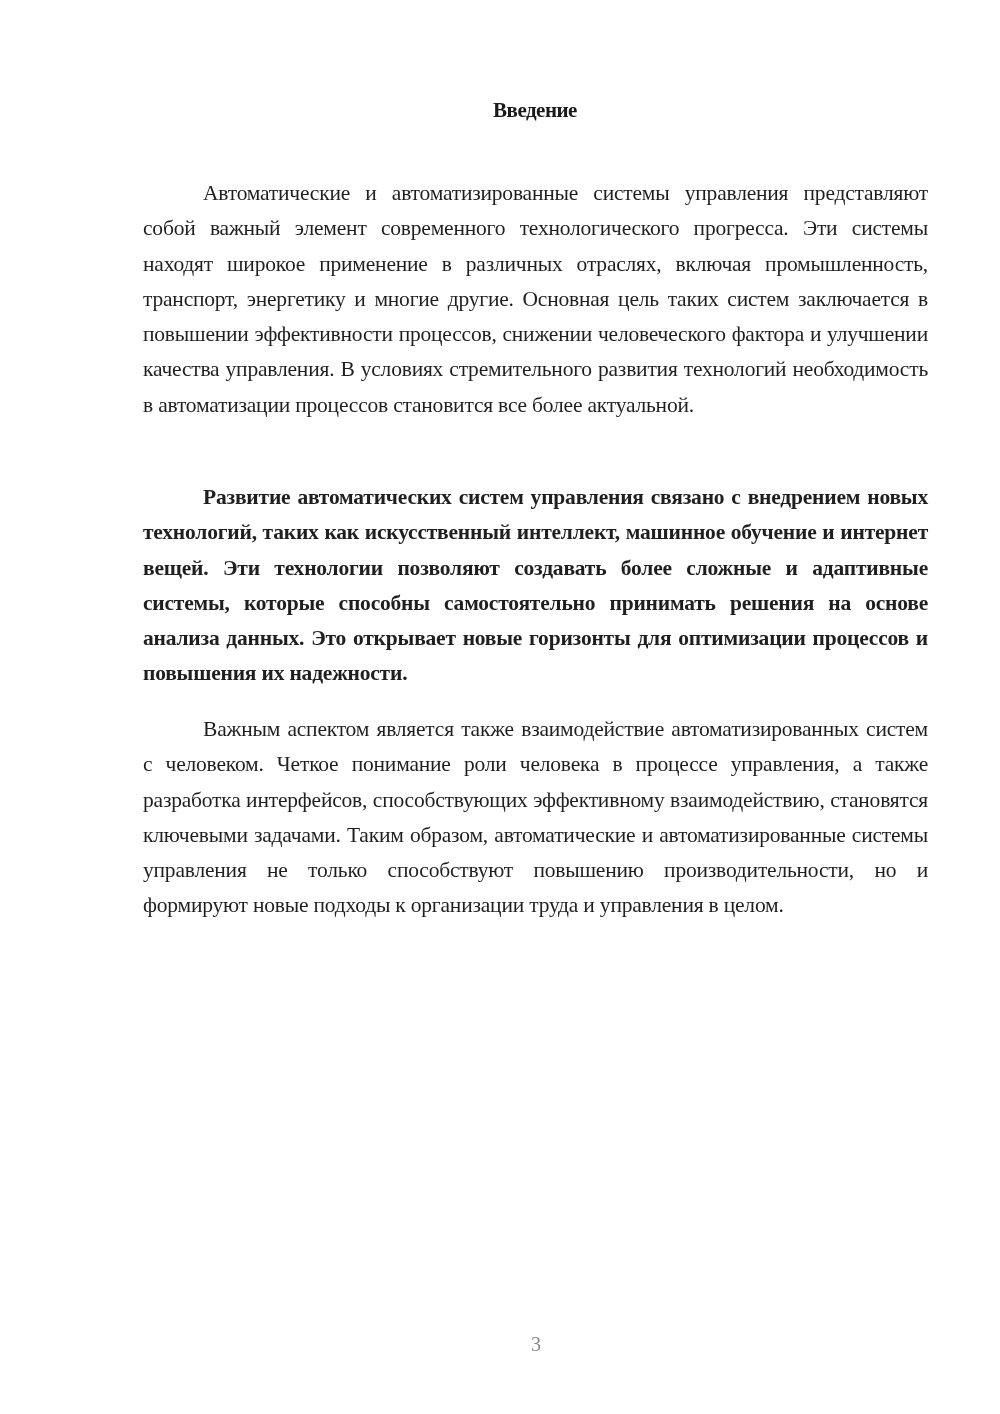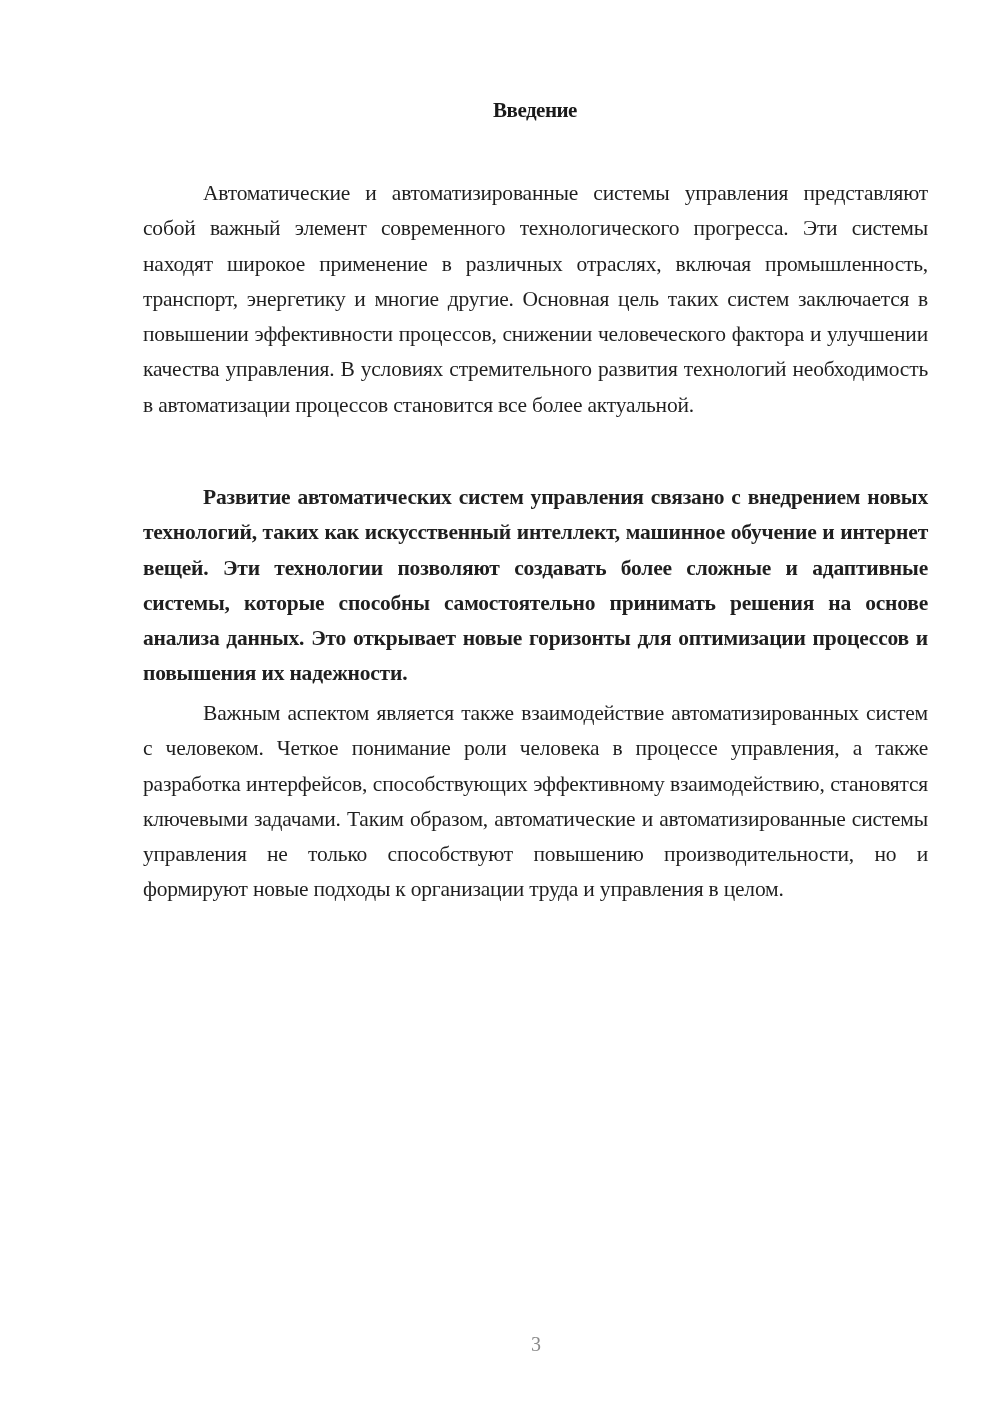--- a/index.html
+++ b/index.html
@@ -42,21 +42,21 @@
       color: #1f1f1f;
       text-align: justify;
       letter-spacing: -0.2px;
     }
     .body-text p {
       margin: 0;
       text-indent: 60px;
     }
     .para1 { top: 151px; margin-top: 25px; }
     .para2 { top: 480px; font-weight: bold; }
-    .para3 { top: 696px; }
+    .para3 { top: 712px; }
     .page-number {
       position: absolute;
       top: 1333px;
       left: 0;
       width: 1072px;
       text-align: center;
       font-family: "Liberation Serif", serif;
       font-size: 20px;
       color: #8a8a8a;
     }

